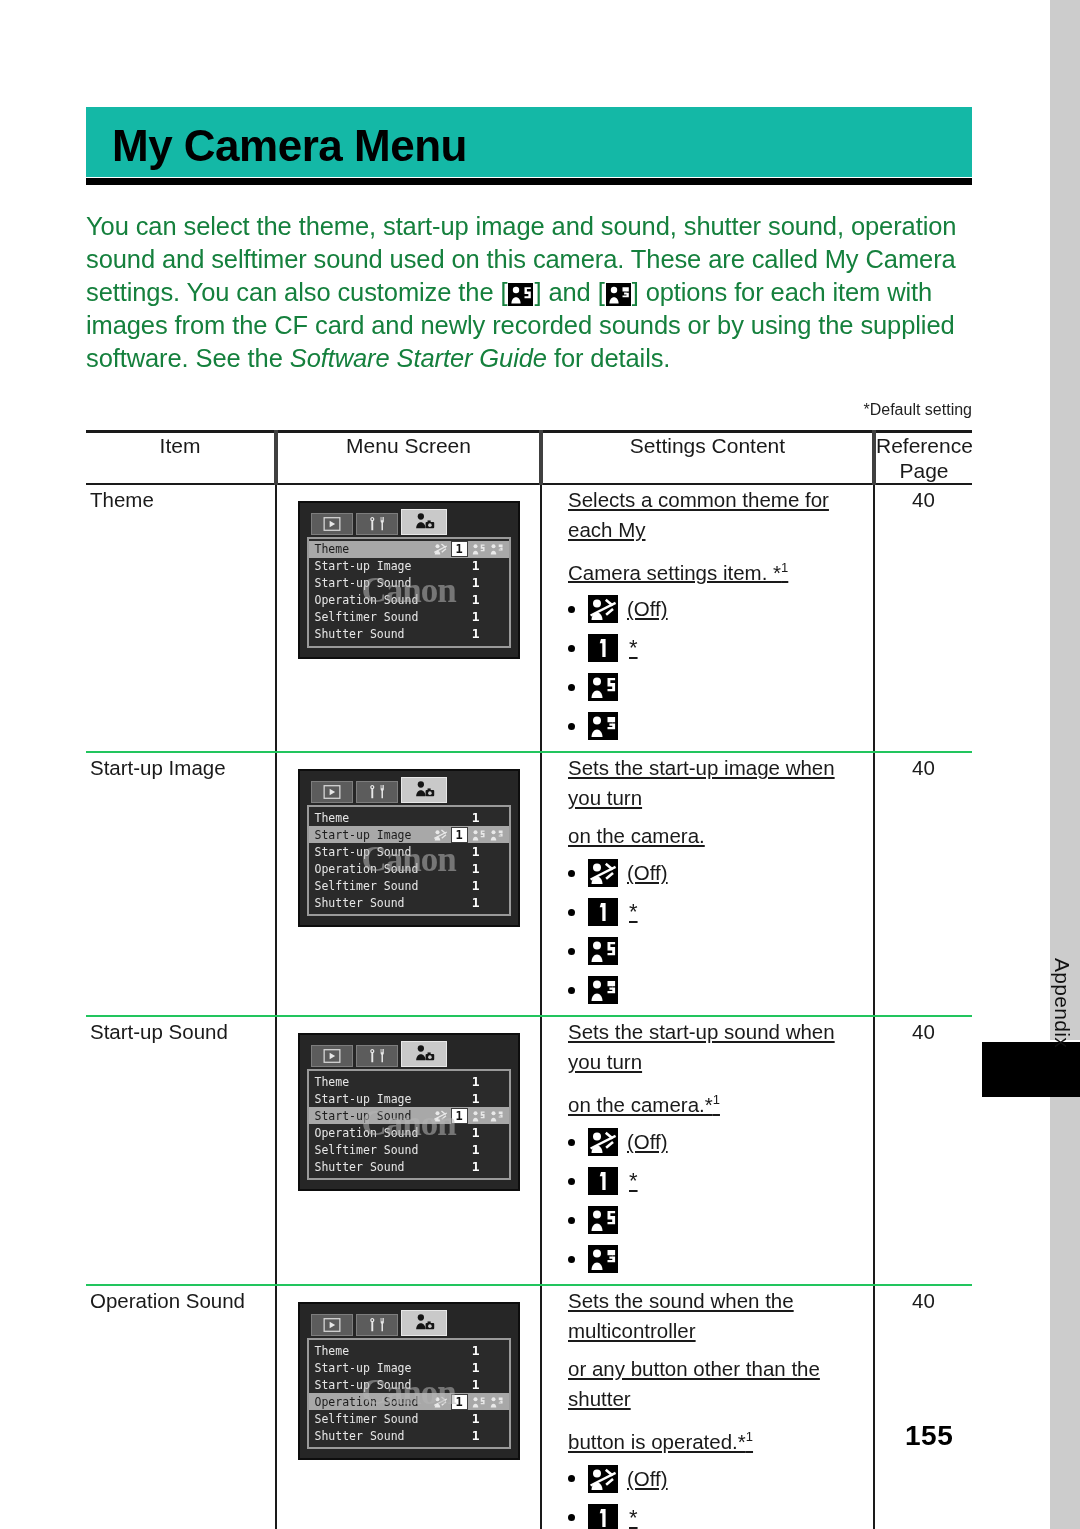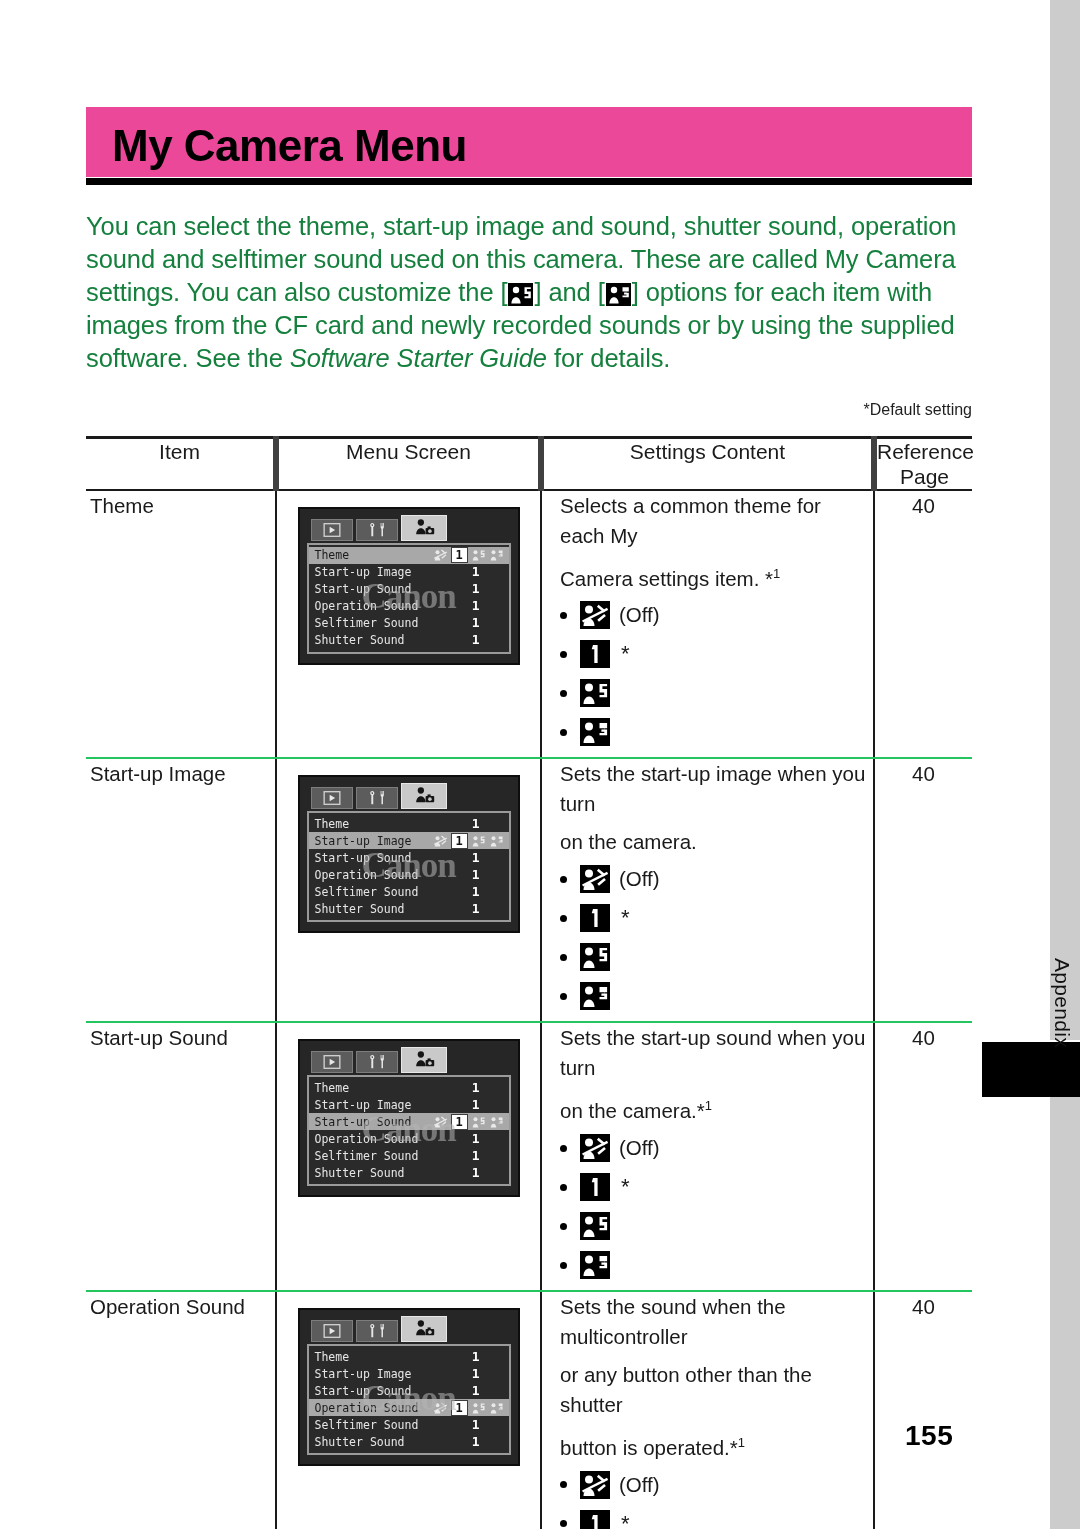--- a/index.html
+++ b/index.html
@@ -63,21 +63,21 @@
   .content {
     position: absolute;
     left: 86px;
     top: 0;
     width: 886px;
   }
 
   
   .title-band {
     margin-top: 107px;
-    background: #ec4899;
+    background: #14b8a6;
     height: 70px;
     position: relative;
   }
   .title-band h1 {
     margin: 0;
     padding: 8px 0 0 26px;
     font-size: 44px;
     font-weight: bold;
     letter-spacing: -0.5px;
     color: #000;
@@ -97,21 +97,21 @@
     line-height: 33px;
     color: #15803d;
     letter-spacing: -0.1px;
   }
   .intro .it { font-style: italic; }
 
   .default-note {
     text-align: right;
     font-size: 16px;
     margin-top: 18px;
-    margin-bottom: 17px;
+    margin-bottom: 11px;
     color: #1f1f1f;
   }
 
   
   table.spec {
     border-collapse: collapse;
     width: 886px;
     table-layout: fixed;
   }
   table.spec th, table.spec td {
@@ -126,33 +126,33 @@
   thead th {
     border-top: 3px solid #1a1a1a;
     border-bottom: 2px solid #1a1a1a;
     text-align: center;
     font-weight: normal;
     font-size: 21px;
     line-height: 25px;
     padding: 12px 4px 12px 4px;
     vertical-align: middle;
   }
-  thead th.vline { border-left: 6px solid #404040; margin-left: 44px; }
+  thead th.vline { border-left: 4px solid #404040; margin-left: 44px; }
 
   tbody td {
     border-bottom: 2px solid #22c55e;
     font-size: 20.5px;
     line-height: 30px;
     padding-top: 14px;
     padding-bottom: 12px;
   }
   tbody td.vline { border-left: 2px solid #1a1a1a; }
   tbody td.item-cell { padding-left: 4px; }
   tbody td.menu-cell { text-align: center; padding-top: 16px; }
-  tbody td.set-cell  { padding-left: 18px; padding-right: 6px; }
+  tbody td.set-cell  { padding-left: 26px; padding-right: 6px; text-decoration: underline; }
   tbody td.ref-cell  { text-align: center; }
 
   .desc-line { display: block; margin-bottom: 8px; }
   .sup { font-size: 13px; vertical-align: super; }
 
   
   ul.opts {
     list-style: none;
     margin: 4px 0 0 0;
     padding: 0;

